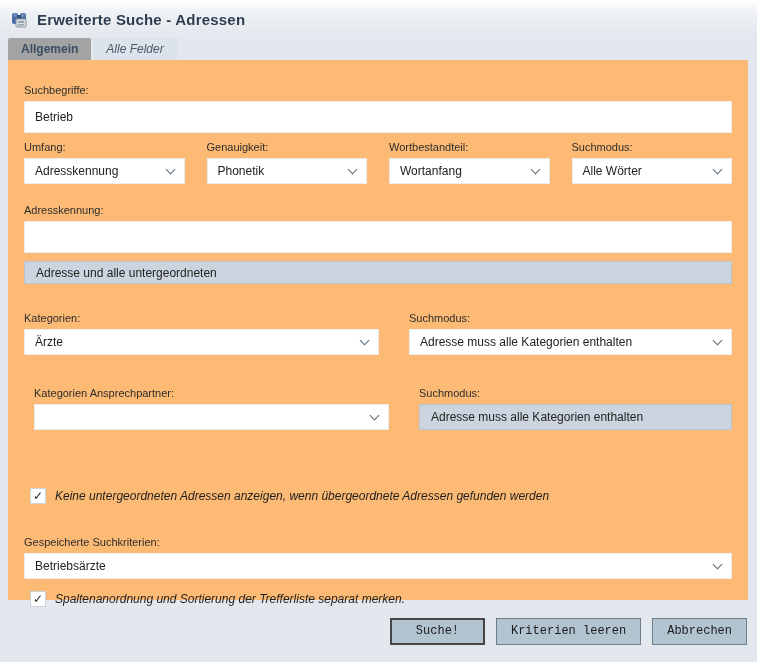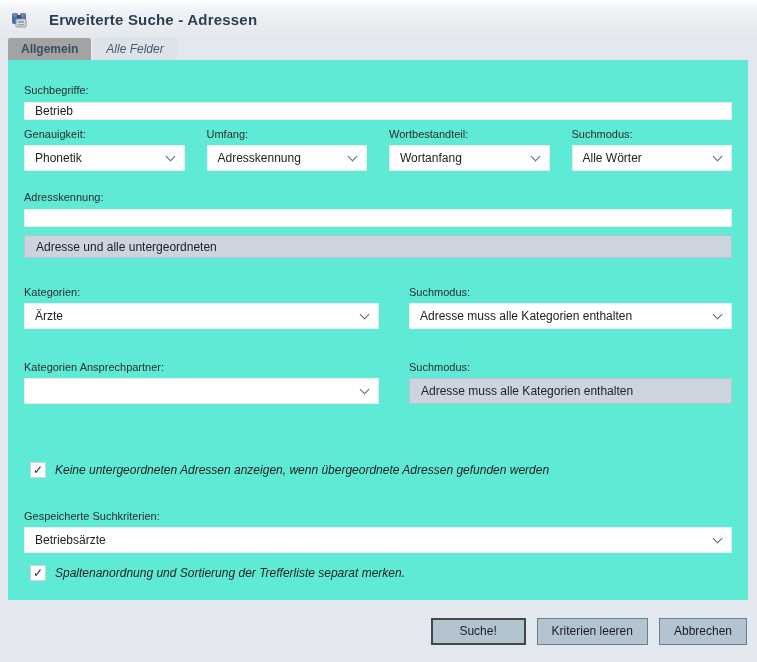--- a/index.html
+++ b/index.html
@@ -5,45 +5,45 @@
   * { margin:0; padding:0; box-sizing:border-box; }
   html,body { width:757px; height:662px; }
   body {
     font-family:"Liberation Sans", sans-serif;
     background:#e3e8ee;
     overflow:hidden;
     position:relative;
   }
   .titlebar {
     height:38px;
-    display:flex; align-items:center; gap:20px;
+    display:flex; align-items:center; gap:8px;
     padding:0 10px;
     background:linear-gradient(180deg,#ffffff 0%,#eef1f5 35%,#e3e8ee 100%);
   }
   .title-icon { width:19px; height:19px; flex:0 0 auto; }
   .dialog-title { font-size:15px; font-weight:bold; color:#2e3e50; letter-spacing:0.2px; }
 
   .tabs { display:flex; gap:2px; padding-left:8px; height:22px; }
   .tab {
     padding:4px 13px 0; font-size:12px; height:22px;
     border-radius:2px 2px 0 0; cursor:default; white-space:nowrap;
   }
   .tab.active { background:#a3a3a3; color:#3a4d63; font-weight:bold; }
   .tab.inactive { background:#dce3ea; color:#4b5a6b;font-style:italic; }
 
   .pane {
     margin:0 9px 0 8px;
     width:740px; height:540px;
-    background:#5eead4;
+    background:#fdba74;
     padding:24px 16px 0;
   }
 
   .field-label { font-size:11px; color:#2d2d2d; line-height:13px; margin-bottom:4px; }
   .text-input {
-    width:100%; height:18px;
+    width:100%; height:32px;
     background:#ffffff; border:1px solid #e8ecef;
     font-family:"Liberation Sans", sans-serif;
     font-size:12px; color:#222; padding:0 10px;
     outline:none;
   }
   .combo {
     height:26px; background:#ffffff; border:1px solid #e8ecef;
     display:flex; align-items:center; justify-content:space-between;
     padding:0 10px; font-size:12px; color:#222; cursor:default;
     white-space:nowrap; overflow:hidden;
@@ -69,30 +69,30 @@
     font-size:12px; line-height:12px; color:#2e2e2e; cursor:default; flex:0 0 auto;
   }
   .checkbox-label { font-size:12px; color:#1f1f1f;font-style:italic; }
 
   .footer {
     height:62px; display:flex; align-items:center; justify-content:flex-end;
     gap:11px; padding-right:10px;
   }
   .btn {
     height:27px; background:#b3c4d1; border:1px solid #6e7e8c;
-    font-family:Liberation Sans, sans-serif;
+    font-family:Liberation Mono, monospace;
     font-size:12px; color:#1b1b1b; padding:0 14px; cursor:default;
   }
   .btn.primary { border:2px solid #474747; min-width:95px; }
 
   .mt-suchfeld { margin-top:0; }
   .mt-adressk { margin-top:20px; }
   .mt-scope { margin-top:8px; }
   .mt-kateg { margin-top:28px; }
-  .mt-anspr { margin-top:32px; }
+  .mt-anspr { margin-top:32px;margin-left:10px; }
   .mt-check1 { margin-top:58px; }
   .mt-gespeichert { margin-top:32px; }
   .mt-check2 { margin-top:12px; }
 </style>
 </head>
 <body>
 
 <div>
 
   <div class="titlebar">
@@ -118,30 +118,30 @@
 
   <div class="pane">
 
     <div class="mt-suchfeld">
       <div class="field-label">Suchbegriffe:</div>
       <input class="text-input" type="text" value="Betrieb" style="">
     </div>
 
     <div class="row4">
       <div>
+        <div class="field-label">Umfang:</div>
+        <div class="combo">
+          <span>Adresskennung</span>
+          <span class="chevron"></span>
+        </div>
+      </div>
+      <div>
         <div class="field-label">Genauigkeit:</div>
         <div class="combo">
           <span>Phonetik</span>
-          <span class="chevron"></span>
-        </div>
-      </div>
-      <div>
-        <div class="field-label">Umfang:</div>
-        <div class="combo">
-          <span>Adresskennung</span>
           <span class="chevron"></span>
         </div>
       </div>
       <div>
         <div class="field-label">Wortbestandteil:</div>
         <div class="combo">
           <span>Wortanfang</span>
           <span class="chevron"></span>
         </div>
       </div>

